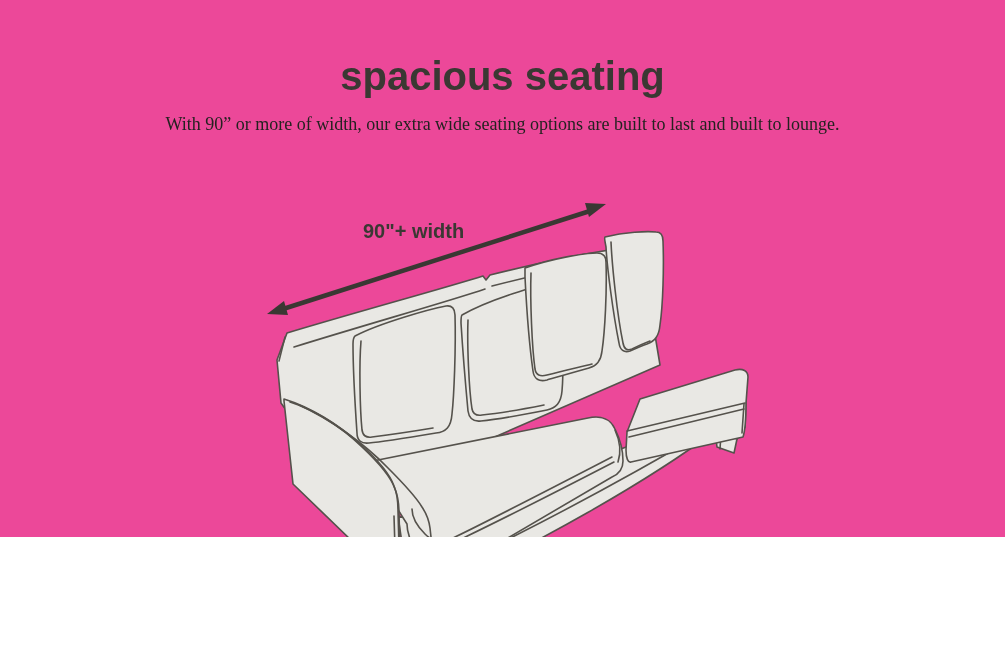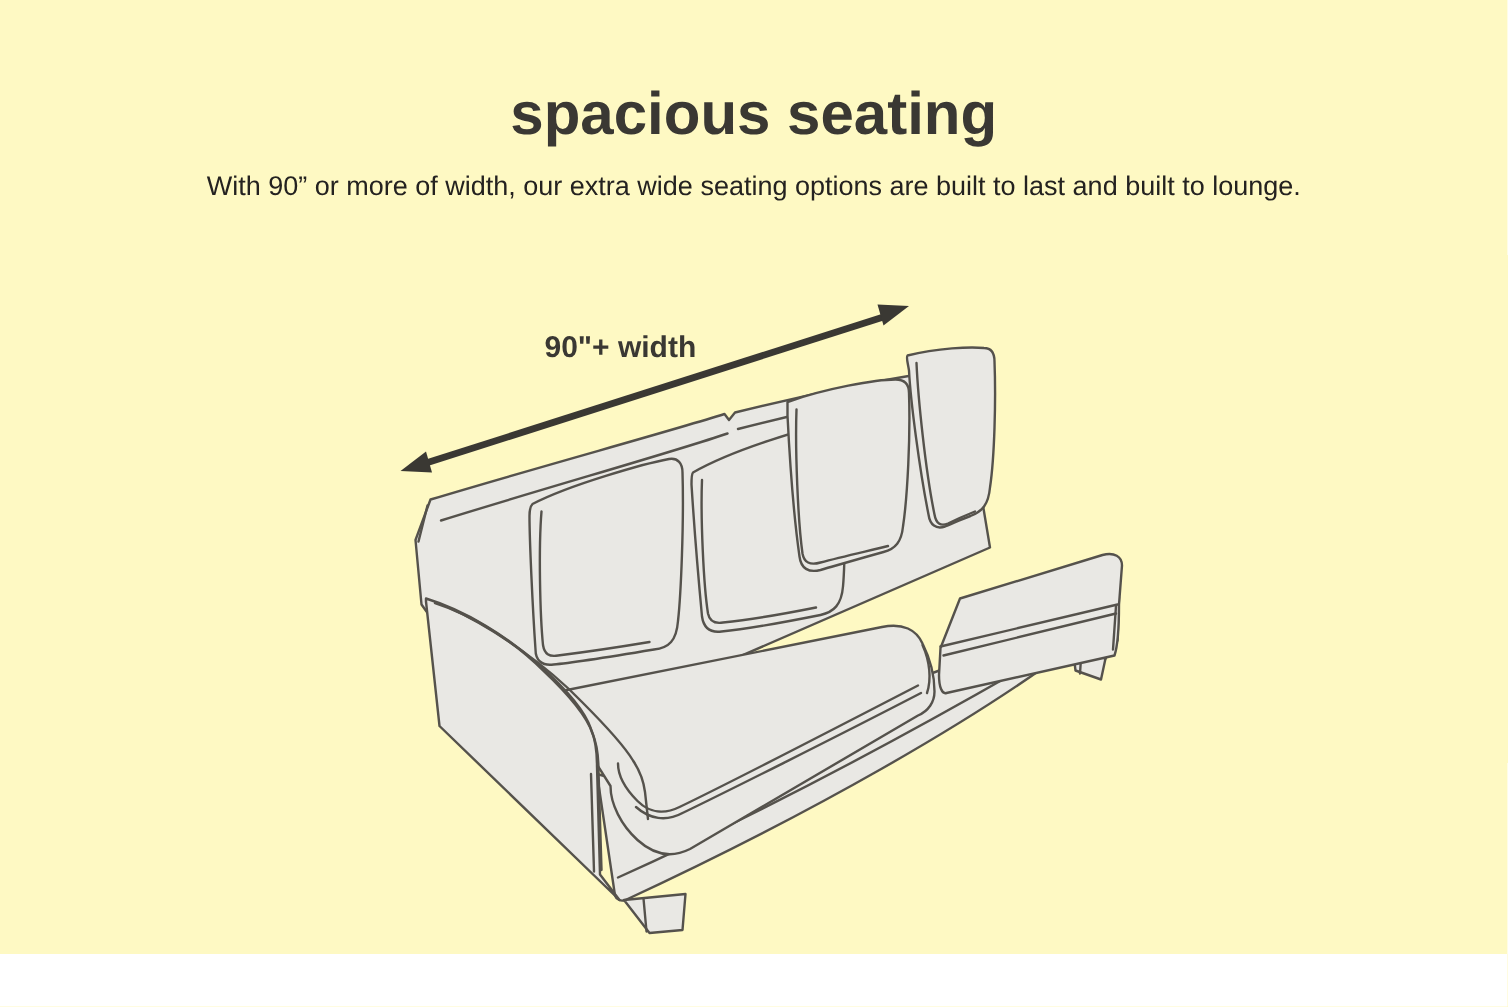--- a/index.html
+++ b/index.html
@@ -1,20 +1,20 @@
 <!DOCTYPE html>
 <html><head>
 <meta charset="utf-8">
 <style>
   html, body { margin: 0; padding: 0; background: #ffffff; }
   .canvas {
     position: relative;
     width: 1005px;
-    height: 636px;
-    background: #fef9c3;
+    height: 537px;
+    background: #ec4899;
     overflow: hidden;
     font-family: "Liberation Sans", "DejaVu Sans", sans-serif;
   }
   .page-title {
     position: absolute;
     top: 54px;
     left: 0;
     right: 0;
     margin: 0;
     text-align: center;
@@ -28,20 +28,21 @@
     position: absolute;
     top: 111px;
     left: 0;
     right: 0;
     margin: 0;
     text-align: center;
     font-size: 18px;
     line-height: 26px;
     font-weight: 400;
     color: #242220;
+    font-family: Liberation Serif, serif;
   }
   .description .line { display: block; }
   .illustration {
     position: absolute;
     top: 0;
     left: 0;
     width: 1005px;
     height: 671px;
   }
 </style>

